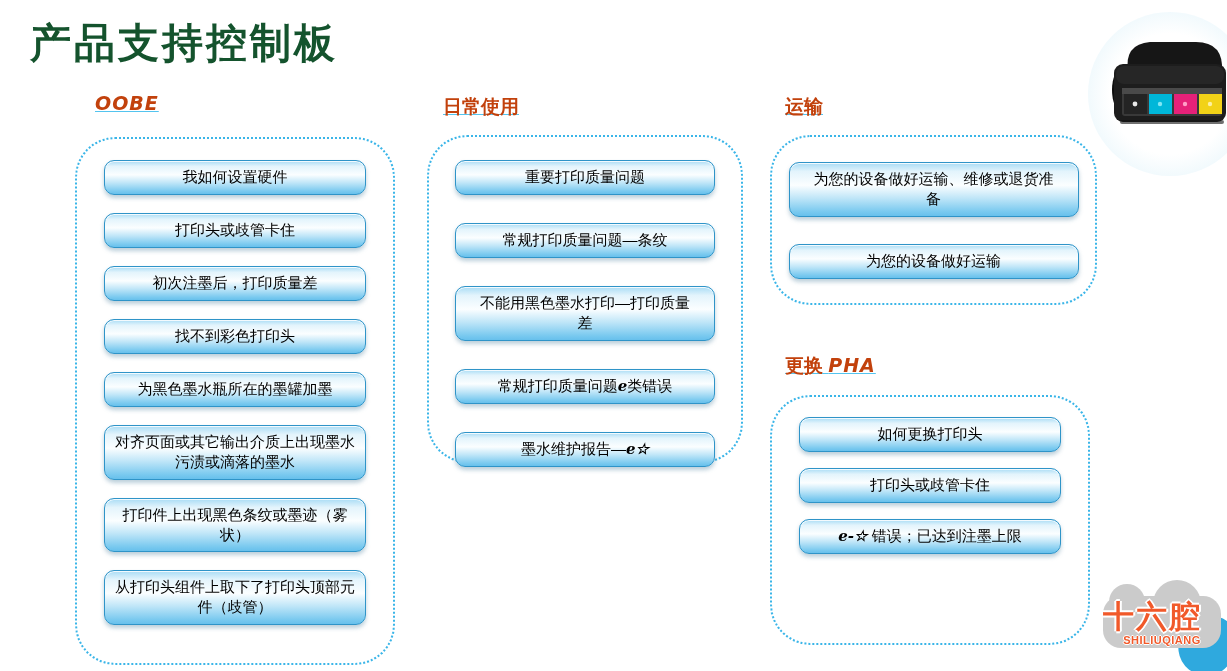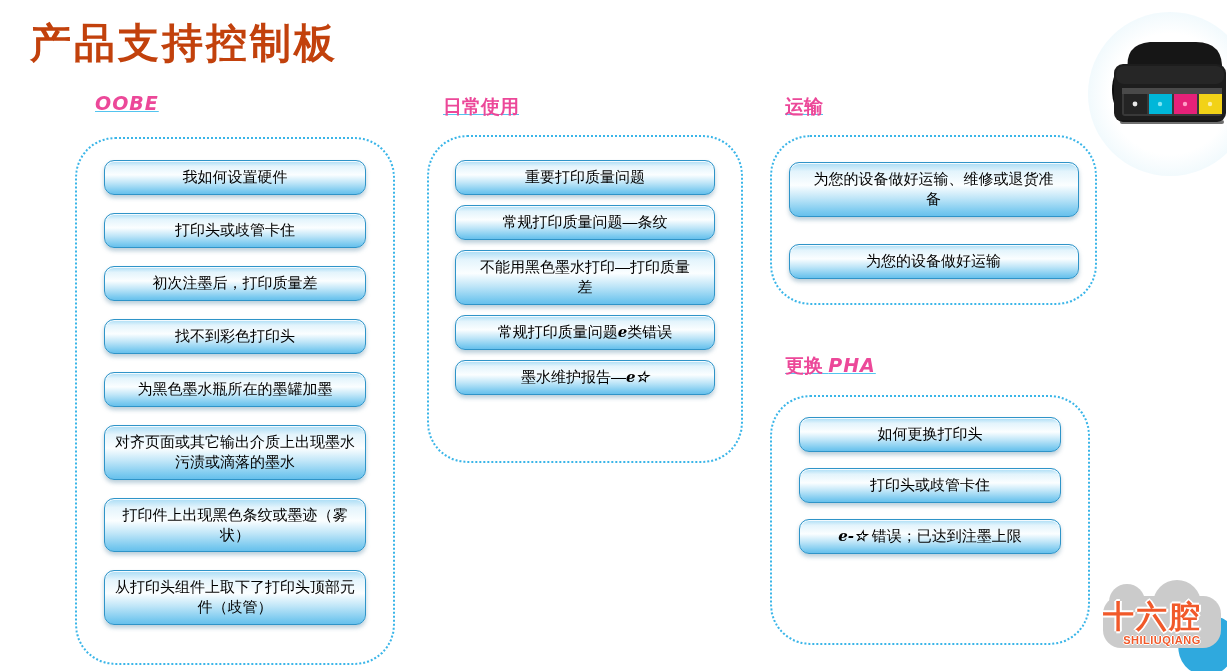--- a/index.html
+++ b/index.html
@@ -3,42 +3,42 @@
 <meta charset="utf-8">
 <style>
   html,body{margin:0;padding:0;}
   body{
     width:1227px;height:671px;position:relative;overflow:hidden;
     background:#ffffff;
     font-family:"Liberation Sans","DejaVu Sans",sans-serif;
   }
   .page-title{
     position:absolute;left:30px;top:16px;
-    font-size:41px;font-weight:bold;color:#c2410c;letter-spacing:3px;
+    font-size:41px;font-weight:bold;color:#14532d;letter-spacing:3px;
   }
   
   .group{
     position:absolute;
     border:2px dotted #3ab5e8;
     border-radius:40px;
     box-sizing:border-box;
   }
   .g1{left:75px;top:137px;width:320px;height:528px;}
   .g2{left:427px;top:135px;width:316px;height:328px;}
   .g3{left:770px;top:135px;width:327px;height:170px;}
   .g4{left:770px;top:395px;width:320px;height:250px;}
   .stack{display:flex;flex-direction:column;align-items:center;width:100%;}
   .g1 .stack{padding-top:21px;gap:18px;}
-  .g2 .stack{padding-top:23px;gap:10px;}
+  .g2 .stack{padding-top:23px;gap:28px;}
   .g3 .stack{padding-top:25px;gap:27px;}
   .g4 .stack{padding-top:20px;gap:16px;}
   
   .heading{
     position:absolute;
-    font-size:19px;font-weight:bold;color:#ec4899;
+    font-size:19px;font-weight:bold;color:#c2410c;
     text-decoration:underline;text-decoration-color:#54c4ef;
     cursor:pointer;white-space:nowrap;
   }
   .h1{left:95px;top:92px;}
   .h2{left:443px;top:94px;}
   .h3{left:785px;top:94px;}
   .h4{left:785px;top:353px;}
   .marker{
     font-family:"DejaVu Sans",sans-serif;
     font-style:italic;font-weight:900;letter-spacing:1px;

